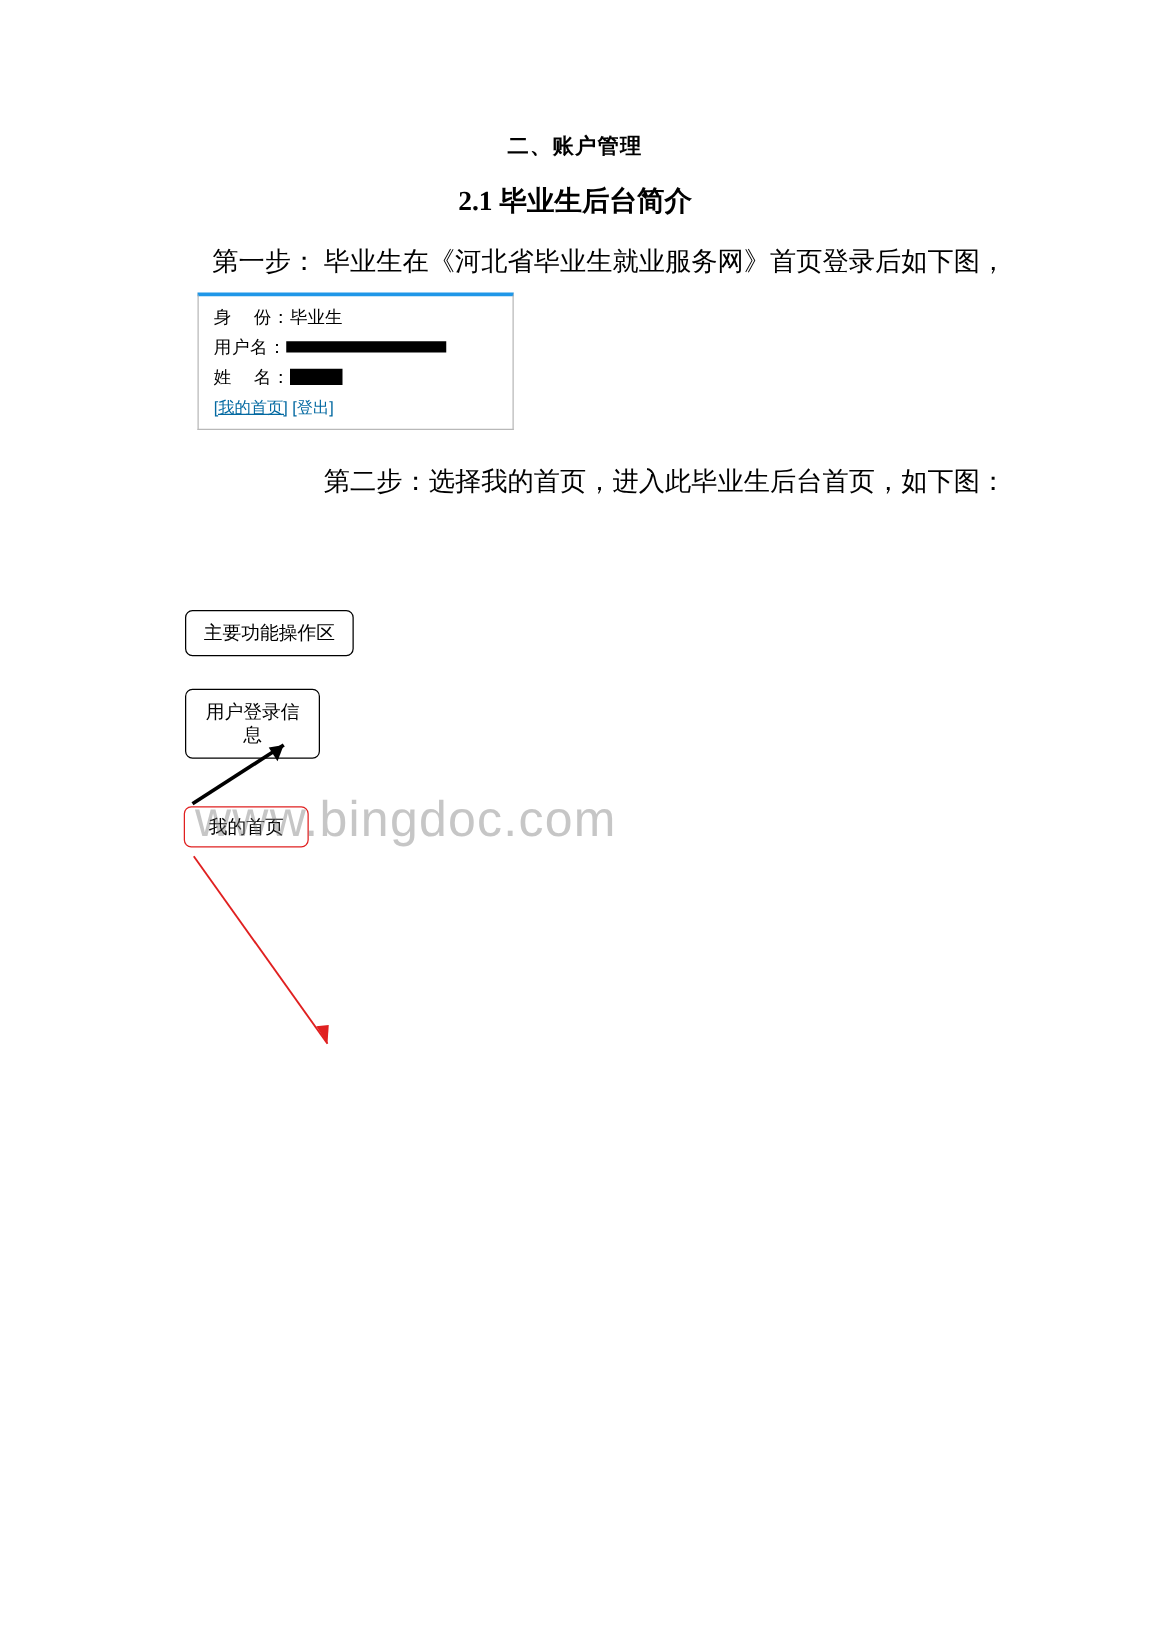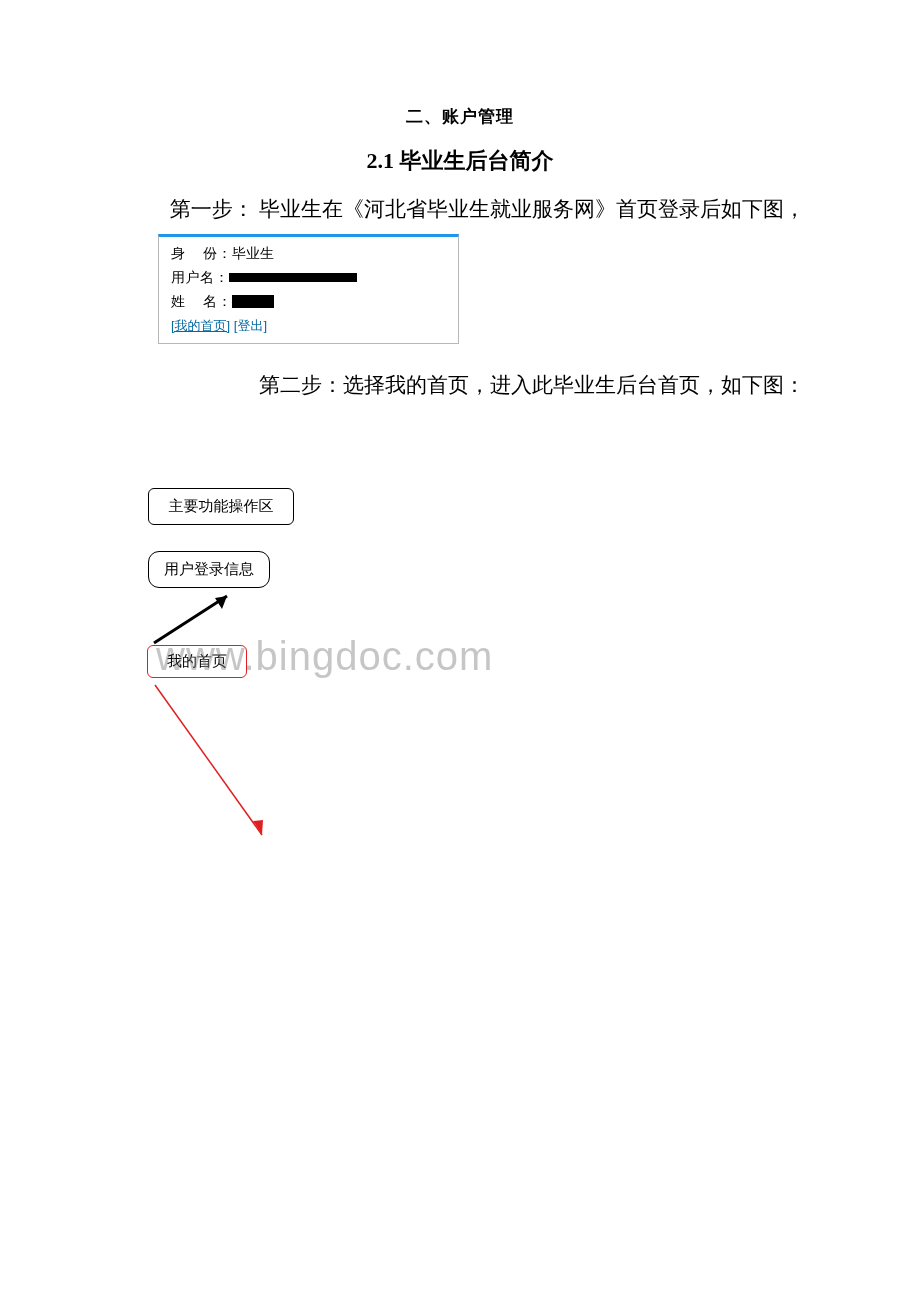--- a/index.html
+++ b/index.html
@@ -35,21 +35,21 @@
       font-size: 21px;
       line-height: 1.5;
       padding: 0 115px;
       text-indent: 2em;
       margin-bottom: 8px;
       text-align: right;
     }
     .screenshot-1 {
       margin-left: 158px;
       margin-top: 6px;
-      width: 301px;
+      width: 253px;
       border: 1px solid #b8b8b8;
       border-top: 3px solid #1f97e8;
       padding: 8px 12px 8px 12px;
       font-family: "Microsoft YaHei", "SimSun", sans-serif;
       font-size: 14px;
       background: #ffffff;
     }
     .screenshot-1 .row {
       margin-bottom: 6px;
       display: flex;
@@ -84,29 +84,28 @@
       border: 1.5px solid #000;
       border-radius: 6px;
       font-family: "SimSun", "宋体", serif;
       font-size: 15px;
       padding: 8px 10px;
       background: #fff;
     }
     .box-1 {
       left: 148px;
       top: 488px;
-      width: 146px;
+      width: 135px;
       text-align: center;
     }
     .box-2 {
       left: 148px;
       top: 551px;
-      width: 122px;
+      width: 108px;
       text-align: center;
-      border-radius: 11px;
     }
     .box-3 {
       left: 147px;
       top: 645px;
       width: 100px;
       border-color: #e02020;
       color: #000;
       text-align: center;
       padding: 6px 8px;
     }

